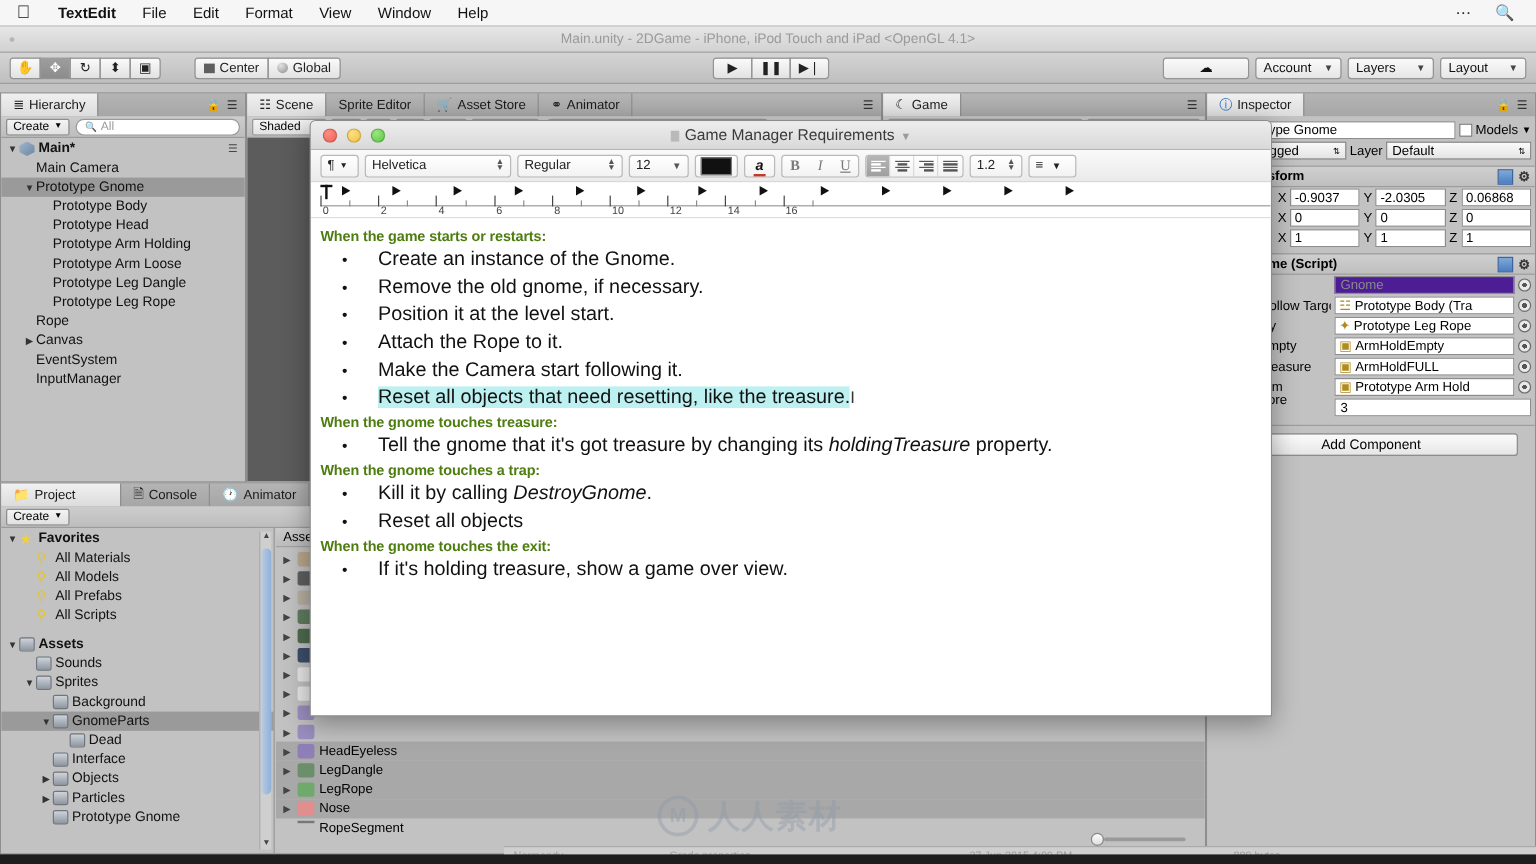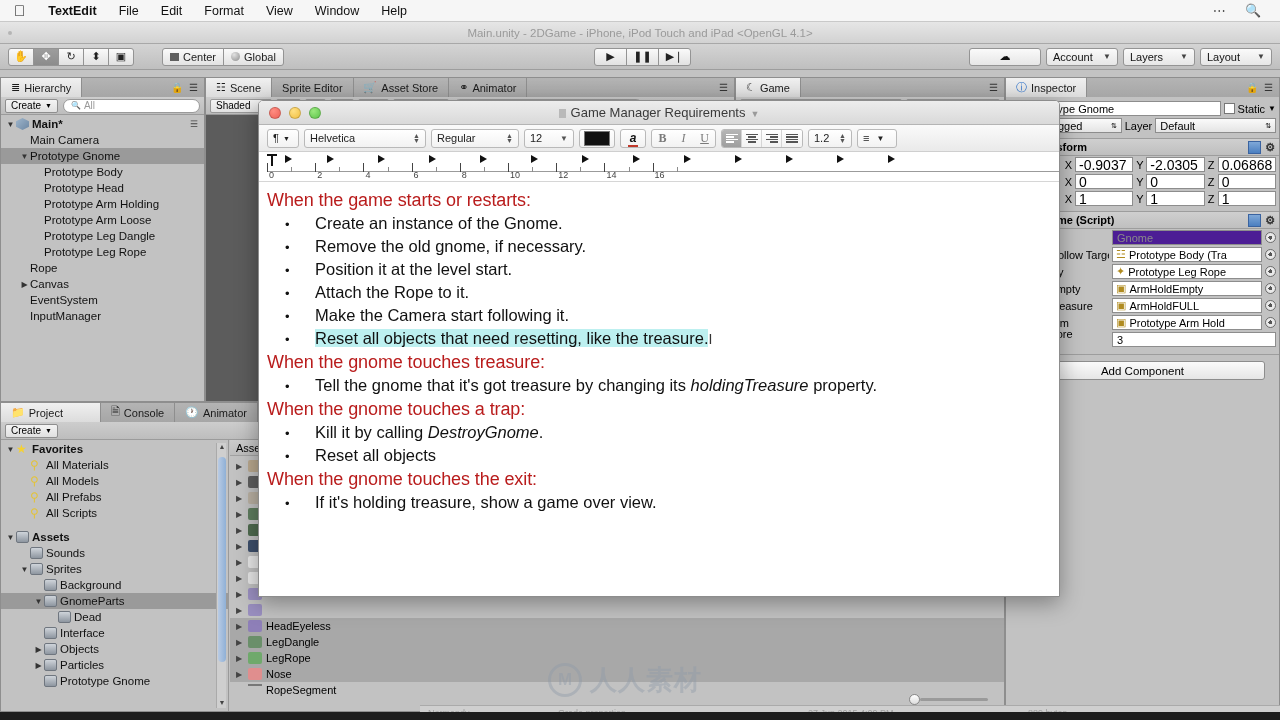--- a/index.html
+++ b/index.html
@@ -100,21 +100,21 @@
   .ifield{ flex:1; height:15px; background:#fff; border:1px solid #8d8d8d; font-size:11px; padding:0 4px; display:flex;align-items:center;}
   .ifield.gray{ background:#4c1d95; color:#8a8a8a;}
   .idrop{ height:15px; background:linear-gradient(#fafafa,#e4e4e4); border:1px solid #8d8d8d; font-size:11px; padding:0 4px; display:flex;align-items:center;justify-content:space-between; gap:4px;}
   .ck{ width:11px;height:11px;border:1px solid #777;background:#fff;}
   .comp-head{ height:18px; background:linear-gradient(#cfcfcf,#bfbfbf); border-top:1px solid #9d9d9d; border-bottom:1px solid #9d9d9d; display:flex;align-items:center; padding:0 4px; font-weight:bold; font-size:11px;}
   .comp-head .tools{ margin-left:auto; display:flex; gap:4px; align-items:center;}
   .bluebox{ width:13px;height:13px; background:linear-gradient(#7fa8d8,#4b7fc0); border:1px solid #3a63a0;}
   .gear{ font-size:11px; color:#333;}
   .xyz{ display:flex; align-items:center; gap:2px; flex:1;}
   .xyz .lbl{ font-size:11px; width:9px; text-align:center;}
-  .xyz .bx{ flex:1; height:15px; background:#fff; border:1px solid #8d8d8d; font-size:14px; padding:0 3px; display:flex;align-items:center; min-width:0; overflow:hidden;}
+  .xyz .bx{ flex:1; height:15px; background:#fff; border:1px solid #8d8d8d; font-size:11px; padding:0 3px; display:flex;align-items:center; min-width:0; overflow:hidden;}
   .objfield{ flex:1; height:15px; background:#fff; border:1px solid #8d8d8d; font-size:11px; padding:0 3px; display:flex;align-items:center;gap:3px; overflow:hidden; white-space:nowrap;}
   .radio{ width:11px;height:11px;border:1px solid #6c6c6c;border-radius:50%; background:radial-gradient(#555 0 2px,#e9e9e9 2px); flex:0 0 auto;}
   .addcomp{ margin:6px 14px; height:19px; background:linear-gradient(#fbfbfb,#e6e6e6); border:1px solid #8d8d8d; border-radius:3px; display:flex;align-items:center;justify-content:center; font-size:11.5px;}
 
   
   .textedit{
     position:absolute; left:258px; top:100px; width:802px; height:497px;
     background:#fff; border:1px solid #8d8d8d; border-radius:5px 5px 0 0;
     box-shadow:0 6px 22px rgba(0,0,0,.35);
     overflow:hidden; z-index:60;
@@ -156,21 +156,21 @@
   .rtick{ position:absolute; bottom:9px; width:1px; height:5px; background:#8c8c8c;}
   .rtick.major{ height:9px; background:#444;}
   .rnum{ position:absolute; bottom:1px; font-size:9px; color:#444;}
   .rline{ position:absolute; left:8px; right:0; bottom:9px; height:1px; background:#9b9b9b;}
   .rtab{ position:absolute; top:3px; width:0;height:0; border-left:7px solid #111; border-top:4px solid transparent; border-bottom:4px solid transparent;}
   .rleftmark{ position:absolute; top:2px; left:8px; width:10px; height:12px;}
   .rleftmark::before{ content:""; position:absolute; left:0;top:0;width:10px;height:2px;background:#111;}
   .rleftmark::after{ content:""; position:absolute; left:4px;top:0;width:2px;height:12px;background:#111;}
 
   .te-doc{ position:absolute; left:0; right:0; top:81px; bottom:0; background:#fff; padding:8px 0 0 0; overflow:hidden;}
-  .dh{ font-size:18px; font-weight:normal; color:#b91c1c; margin:0 0 3px 8px; letter-spacing:-0.1px;}
+  .dh{ font-size:12px; font-weight:bold; color:#4d7c0f; margin:0 0 3px 8px; letter-spacing:-0.1px;}
   .dli{ display:flex; align-items:baseline; font-size:16.5px; color:#111; margin-bottom:4px; }
   .dli .bul{ width:56px; text-align:left; padding-left:26px; font-size:13px; color:#111;}
   .dli .txt{ }
   .hl{ background:#bdf0f0; }
   .caret{ display:inline-block; width:9px; position:relative; color:#333; font-size:14px;}
 
   
   .assetrow{ height:16px; display:flex; align-items:center; gap:4px; padding-left:6px; font-size:11px;}
   .assetrow.sel{ background:#a8a8a8;}
   .thumb{ width:14px;height:12px; border-radius:2px;}
@@ -430,21 +430,21 @@
           <span>🔒</span>
           <span>☰</span>
         </div>
       </div>
       <div class="pbody">
 
         <div class="insp-row" style="margin-top:3px;">
           <span class="ck"></span>
           <span class="ifield">Prototype Gnome</span>
           <span class="ck"></span>
-          <span>Static</span>
+          <span>Models</span>
           <span style="font-size:8px;">▼</span>
         </div>
 
         <div class="insp-row">
           <span>Tag</span>
           <span class="idrop" style="width:92px;">
             <span>Untagged</span>
             <span style="font-size:7px;">⇅</span>
           </span>
           <span>Layer</span>

